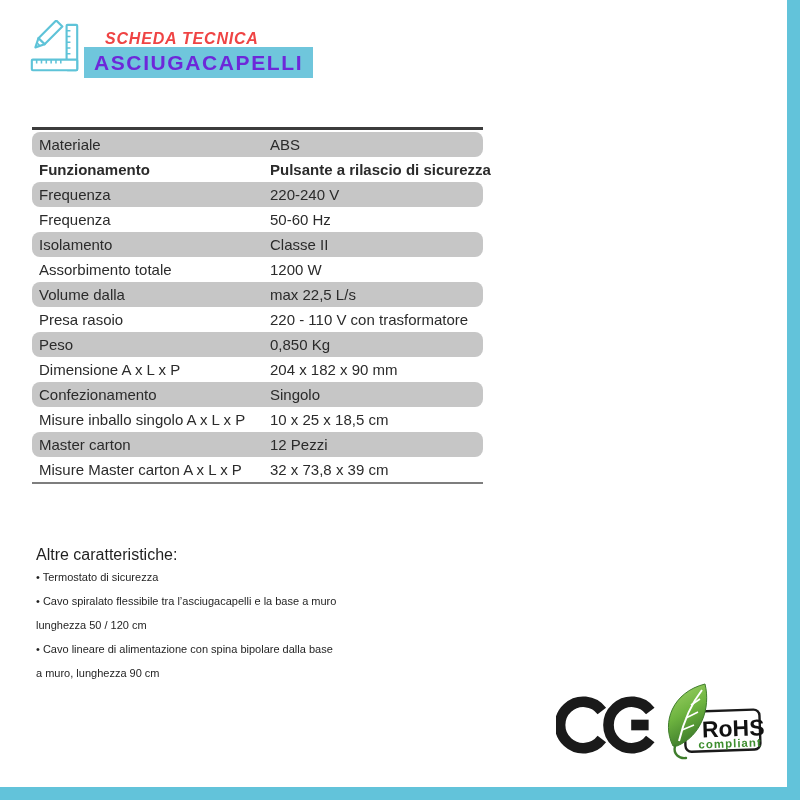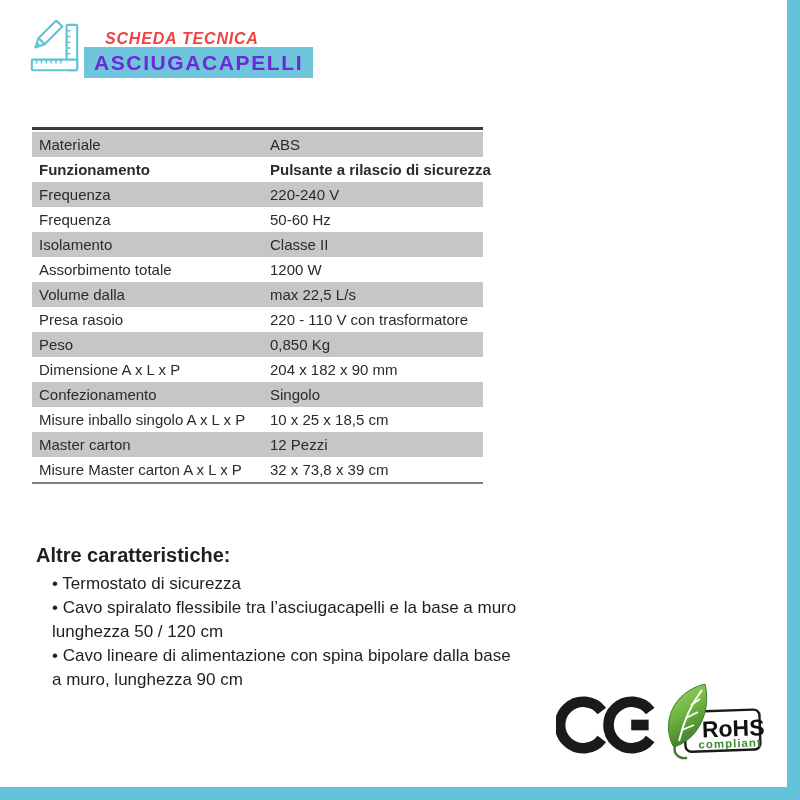--- a/index.html
+++ b/index.html
@@ -23,29 +23,29 @@
     font-size:21px;letter-spacing:1.6px;padding:0 10px;white-space:nowrap;
   }
 
   
   .spec-table{
     position:absolute;left:32px;top:127px;width:451px;
     border-top:3px solid #3c3c3c;border-bottom:2px solid #7e7e7e;
     padding-top:2px;
   }
   .trow{position:relative;height:25px;line-height:25px;font-size:15px;color:#2b2b2b;}
-  .trow.shaded{background:#c6c6c6;}
+  .trow.shaded{background:#c6c6c6;border-radius:8px;}
   .trow.boldrow{font-weight:bold;}
   .tlabel{position:absolute;left:7px;white-space:nowrap;}
   .tvalue{position:absolute;left:238px;white-space:nowrap;text-align:center;}
 
   
   .features{position:absolute;left:36px;top:545px;width:470px;color:#1f1f1f;}
-  .features-heading{font-weight:bold;font-size:20px;line-height:20px;margin-bottom:7px;}
-  .fline{font-size:17px;line-height:24px;white-space:nowrap;margin-left:16px;}
+  .features-heading{font-weight:normal;font-size:16px;line-height:20px;}
+  .fline{font-size:11px;line-height:24px;white-space:nowrap;}
 
   
   .ce-mark{position:absolute;left:556px;top:694px;width:100px;height:62px;}
   .rohs-badge{position:absolute;left:658px;top:680px;width:106px;height:90px;}
   .rohs-title{font-family:"Liberation Sans",sans-serif;font-weight:bold;font-size:23px;fill:#111111;}
   .rohs-sub{font-family:"Liberation Sans",sans-serif;font-weight:bold;font-size:11.5px;fill:#3e8e2f;letter-spacing:1px;}
 </style>
 </head>
 <body>
 

